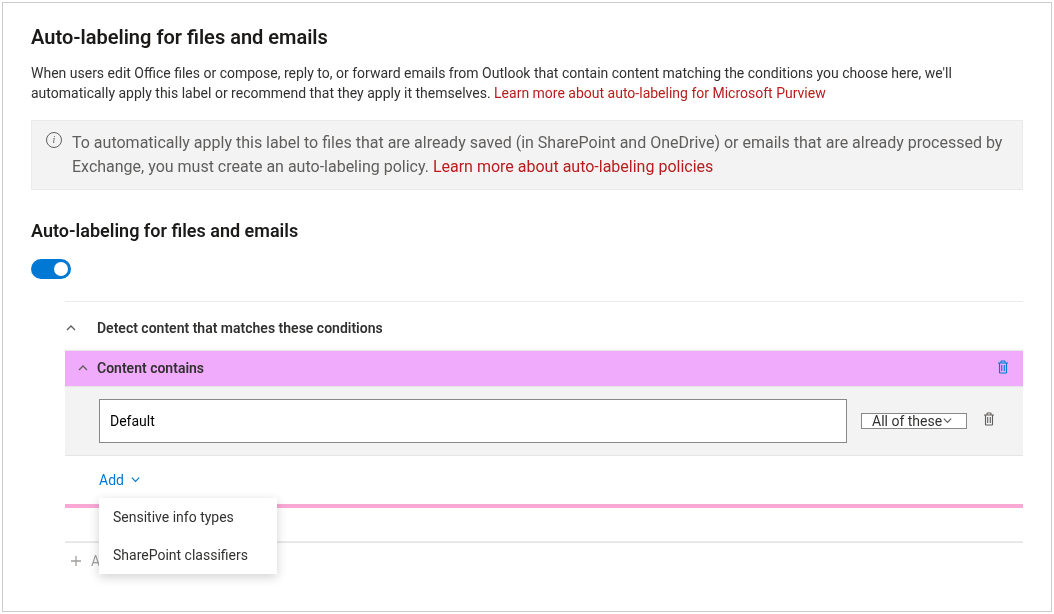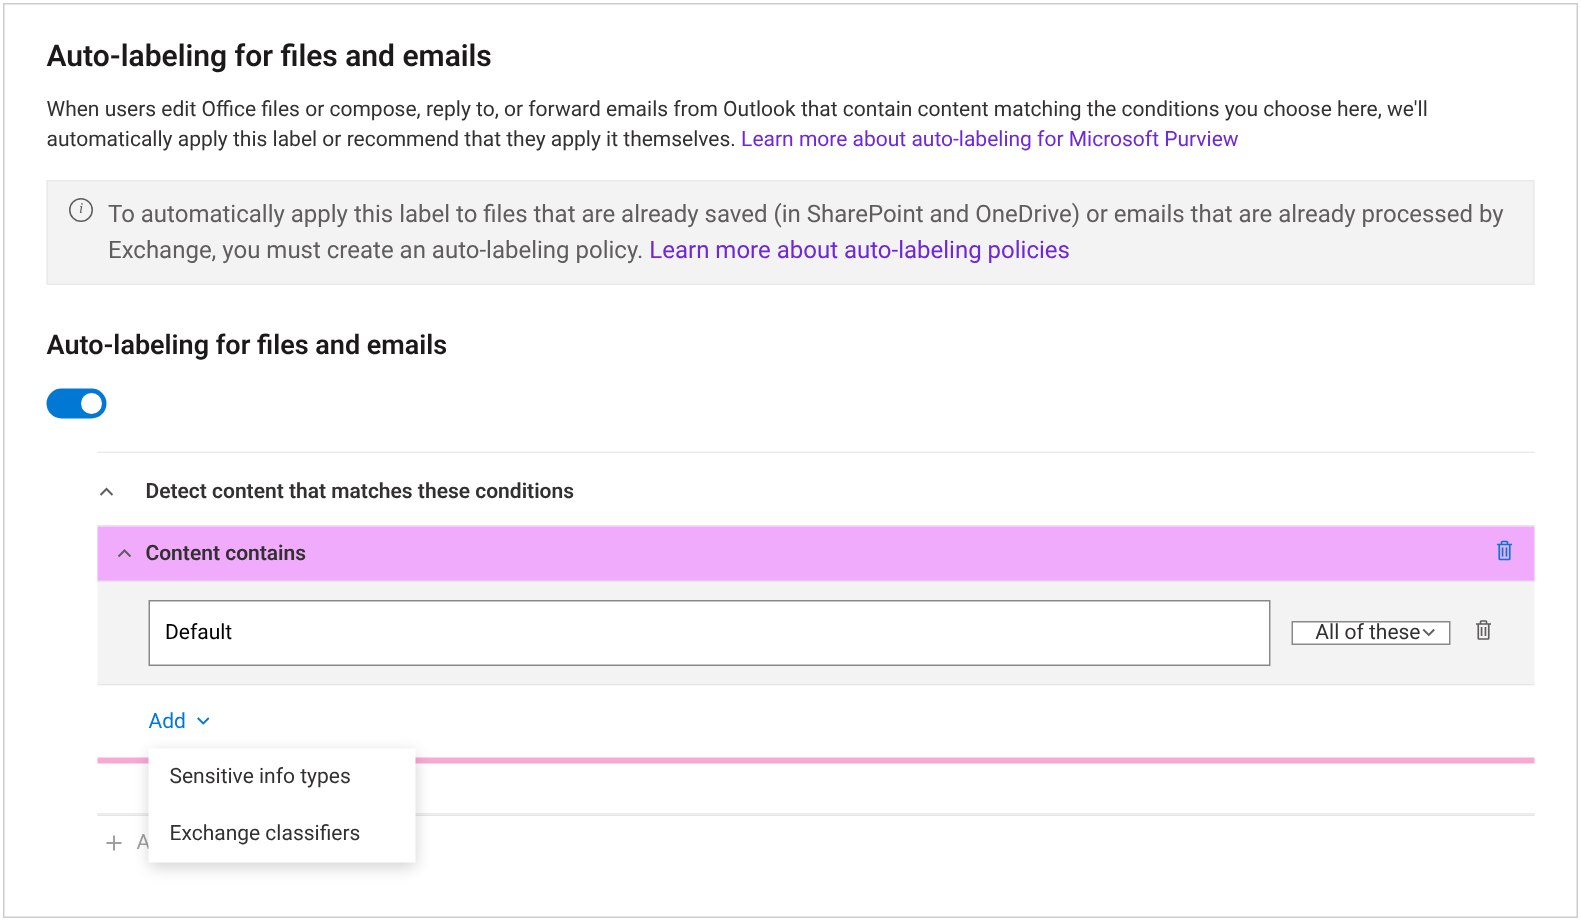--- a/index.html
+++ b/index.html
@@ -25,21 +25,21 @@
       font-weight: 600;
       margin-bottom: 14px;
       color: #1b1a19;
     }
     .intro {
       font-size: 14px;
       line-height: 1.45;
       color: #323130;
       margin-bottom: 16px;
     }
-    a.link { color: #6d28d9; text-decoration: none; }
+    a.link { color: #b91c1c; text-decoration: none; }
     .info-bar {
       background: #f3f3f3;
       border: 1px solid #eaeaea;
       padding: 10px 14px;
       display: flex;
       align-items: flex-start;
       gap: 10px;
       margin-bottom: 30px;
     }
     .info-icon {
@@ -148,21 +148,21 @@
       font-size: 14px;
       font-family: inherit;
     }
     .select {
       width: 106px;
       height: 16px;
       border: 1px solid #8a8886;
       background: #fff;
       display: flex;
       align-items: center;
-      justify-content: flex-end;
+      justify-content: flex-start;
       padding: 0 8px 0 10px;
       font-size: 14px;
       cursor: pointer;
     }
     .add-row {
       background: #fff;
       padding: 16px 34px;
       border-bottom: 4px solid #f9a8d4;
       position: relative;
     }
@@ -272,21 +272,21 @@
 
         <div class="add-row">
           <span class="add-link">
             <span>Add</span>
             <svg width="11" height="11" viewBox="0 0 12 12">
                 <path d="M2 4 L6 8 L10 4" fill="none" stroke="#0078d4" stroke-width="1.3"></path>
               </svg>
           </span>
           <div class="dropdown">
             <div class="dropdown-item">Sensitive info types</div>
-            <div class="dropdown-item">Exchange classifiers</div>
+            <div class="dropdown-item">SharePoint classifiers</div>
           </div>
         </div>
 
         <div class="spacer-row"></div>
 
       </div>
 
       <div class="add-condition">
         <svg width="14" height="14" viewBox="0 0 14 14">
             <path d="M7 2v10M2 7h10" stroke="#a19f9d" stroke-width="1.3" fill="none"></path>

